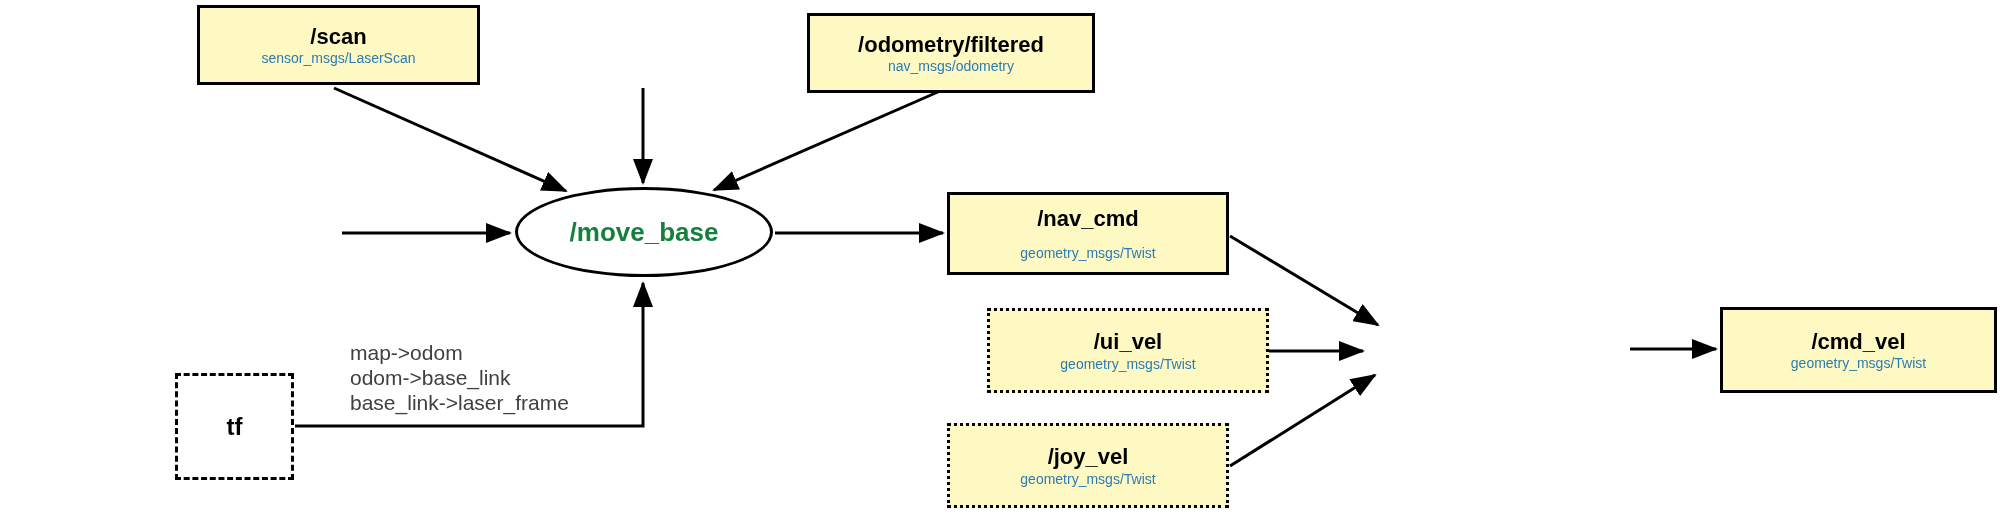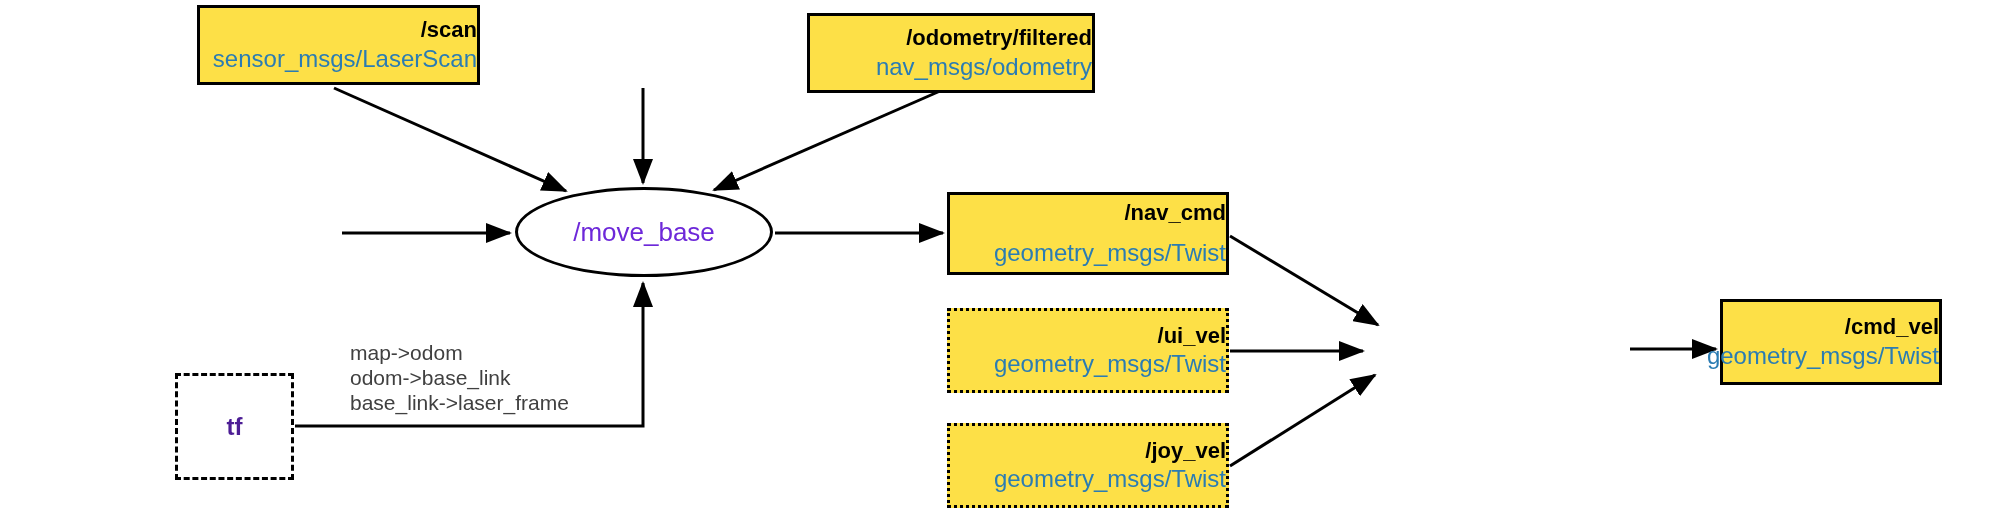--- a/index.html
+++ b/index.html
@@ -15,67 +15,67 @@
   }
 
   svg.edges {
     position: absolute;
     left: 0; top: 0;
     width: 2000px; height: 515px;
   }
 
   .tbox {
     position: absolute;
-    background: #fde047;
+    background: #fef9c3;
     border: 3px solid #000000;
     display: flex;
     flex-direction: column;
-    align-items: flex-end;
+    align-items: center;
     justify-content: center;
     text-align: center;
     line-height: 1.25;
   }
   .tbox.dotted { border-style: dotted; }
 
   .topic {
     font-weight: bold;
     font-size: 22px;
     color: #000000;
     white-space: nowrap;
   }
   .msg {
-    font-size: 24px;
+    font-size: 14px;
     color: var(--msg-color, #2b7cb3);
     white-space: nowrap;
   }
 
   .node {
     position: absolute;
     background: #ffffff;
     border: 3px solid #000000;
     border-radius: 50%;
     display: flex;
     align-items: center;
     justify-content: center;
-    font-weight: normal;
+    font-weight: bold;
     font-size: 26px;
-    color: #6d28d9;
+    color: #15803d;
     white-space: nowrap;
   }
 
   .tfbox {
     position: absolute;
     background: #ffffff;
     border: 3px dashed #000000;
     display: flex;
     align-items: center;
     justify-content: center;
     font-weight: bold;
     font-size: 24px;
-    color: #4c1d95;
+    color: #000000;
   }
 
   .tfframes {
     position: absolute;
     left: 350px;
     top: 340px;
     font-size: 21px;
     line-height: 25px;
     color: #404040;
     white-space: nowrap;
@@ -114,31 +114,31 @@
     <div class="topic">/odometry/filtered</div>
     <div class="msg">nav_msgs/odometry</div>
   </div>
 
 
   <div class="tbox" style="left:947px; top:192px; width:282px; height:83px;gap:12px;">
     <div class="topic">/nav_cmd</div>
     <div class="msg">geometry_msgs/Twist</div>
   </div>
 
-  <div class="tbox dotted" style="left:947px; top:308px; width:282px; height:85px;">
+  <div class="tbox dotted" style="left:987px; top:308px; width:282px; height:85px;">
     <div class="topic">/ui_vel</div>
     <div class="msg">geometry_msgs/Twist</div>
   </div>
 
   <div class="tbox dotted" style="left:947px; top:423px; width:282px; height:85px;">
     <div class="topic">/joy_vel</div>
     <div class="msg">geometry_msgs/Twist</div>
   </div>
 
-  <div class="tbox" style="left:1720px; top:299px; width:222px; height:86px;">
+  <div class="tbox" style="left:1720px; top:307px; width:277px; height:86px;">
     <div class="topic">/cmd_vel</div>
     <div class="msg">geometry_msgs/Twist</div>
   </div>
 
   <div class="node" style="left:515px; top:187px; width:258px; height:90px;">
     <span>/move_base</span>
   </div>
 
 
   <div class="tfbox" style="left:175px; top:373px; width:119px; height:107px;">

